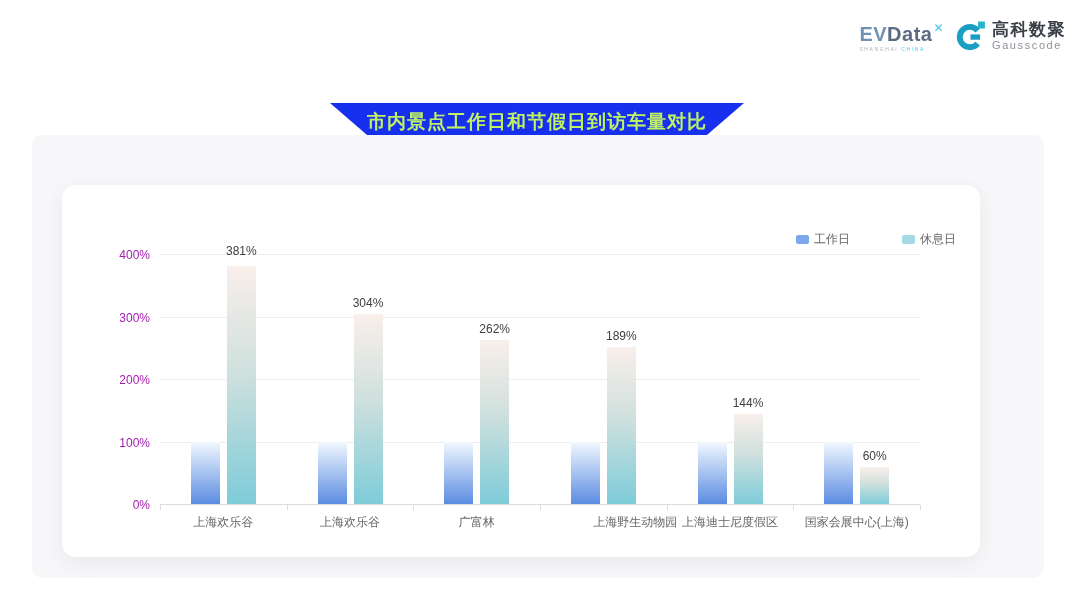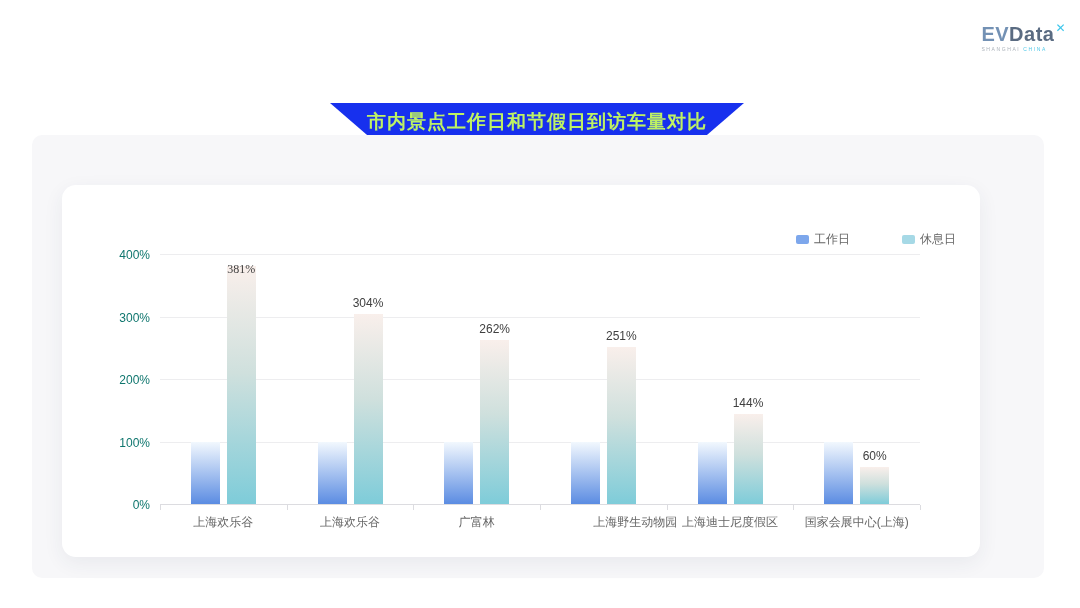--- a/index.html
+++ b/index.html
@@ -45,39 +45,50 @@
 
   
   .legend{position:absolute;top:46px;right:24px;display:flex;gap:16px;align-items:center;}
   .legend-item{display:flex;align-items:center;gap:5px;font-size:12px;color:#666;cursor:default;padding-left:36px;}
   .legend-marker{width:13px;height:9px;border-radius:2px;}
 
   
   .plot{position:absolute;left:98px;top:70px;width:760px;height:250px;}
   .gridline{position:absolute;left:0;right:0;height:1px;background:#ededef;}
   .gridline.baseline{background:#dcdce0;}
-  .ylabel{position:absolute;right:calc(100% + 10px);transform:translateY(50%);font-size:12px;color:#0f766e;line-height:1;white-space:nowrap;}
+  .ylabel{position:absolute;right:calc(100% + 10px);transform:translateY(50%);font-size:12px;color:#a21caf;line-height:1;white-space:nowrap;}
   .bar{position:absolute;bottom:1px;width:29px;}
   .value-label{position:absolute;font-size:12px;color:#404040;transform:translateX(-50%);white-space:nowrap;line-height:1;}
   .xtick{position:absolute;top:250px;width:1px;height:5px;background:#dcdce0;}
   .cat-label{position:absolute;top:259px;font-size:12px;color:#666;transform:translateX(-50%);white-space:nowrap;}
 </style>
 </head>
 <body>
 
 <div>
 
   <div class="logo-bar">
     <div class="evdata">
       <div class="ev-word">
         <span class="ev">EV</span><span class="dat">Data</span><span class="x-sup">✕</span>
       </div>
       <div class="ev-sub">
         <span>SHANGHAI</span>
         <span class="cyan">CHINA</span>
+      </div>
+    </div>
+    <div class="gauss">
+      <svg class="g-icon" width="30" height="30" viewBox="0 0 28 28">
+        <circle cx="13" cy="15" r="9.5" fill="none" stroke="#1a9fc2" stroke-width="5.5" stroke-dasharray="46 13.7" stroke-dashoffset="53"></circle>
+        <rect x="13.5" y="12.5" width="9" height="5" fill="#1a9fc2"></rect>
+        <rect x="20.5" y="0.5" width="6.5" height="6.5" fill="#2bb3cc"></rect>
+      </svg>
+      <div class="gauss-text">
+        <div class="gauss-cn">高科数聚</div>
+        <div class="gauss-en">Gausscode</div>
       </div>
     </div>
   </div>
 
   <div class="banner" style="background: rgb(23, 48, 238);">
     <span class="banner-title">市内景点工作日和节假日到访车量对比</span>
   </div>
 
   <div class="content-panel">
     <div class="chart-card">
@@ -104,33 +115,33 @@
           <div class="ylabel" style="bottom: 250px;">400%</div>
           <div class="xtick" style="left: 0px;"></div>
           <div class="xtick" style="left: 126.667px;"></div>
           <div class="xtick" style="left: 253.333px;"></div>
           <div class="xtick" style="left: 380px;"></div>
           <div class="xtick" style="left: 506.667px;"></div>
           <div class="xtick" style="left: 633.333px;"></div>
           <div class="xtick" style="left: 760px;"></div>
           <div class="bar" style="left: 30.8333px; height: 62.5px; background: linear-gradient(rgb(242, 248, 254) 0%, rgb(91, 140, 226) 100%);"></div>
           <div class="bar" style="left: 66.8333px; height: 238.125px; background: linear-gradient(rgb(249, 239, 235) 0%, rgb(207, 224, 221) 45%, rgb(126, 204, 217) 100%);"></div>
-          <div class="value-label" style="left: 81.3333px; bottom: 230px; font-family: Liberation Serif, serif;">381%</div>
+          <div class="value-label" style="left: 81.3333px; bottom: 248px;">381%</div>
           <div class="cat-label" style="left: 63.3333px;">上海欢乐谷</div>
           <div class="bar" style="left: 157.5px; height: 62.5px; background: linear-gradient(rgb(242, 248, 254) 0%, rgb(91, 140, 226) 100%);"></div>
           <div class="bar" style="left: 193.5px; height: 190px; background: linear-gradient(rgb(249, 239, 235) 0%, rgb(207, 224, 221) 45%, rgb(126, 204, 217) 100%);"></div>
           <div class="value-label" style="left: 208px; bottom: 196px;">304%</div>
           <div class="cat-label" style="left: 190px;">上海欢乐谷</div>
           <div class="bar" style="left: 284.167px; height: 62.5px; background: linear-gradient(rgb(242, 248, 254) 0%, rgb(91, 140, 226) 100%);"></div>
           <div class="bar" style="left: 320.167px; height: 163.75px; background: linear-gradient(rgb(249, 239, 235) 0%, rgb(207, 224, 221) 45%, rgb(126, 204, 217) 100%);"></div>
           <div class="value-label" style="left: 334.667px; bottom: 169.75px;">262%</div>
           <div class="cat-label" style="left: 316.667px;">广富林</div>
           <div class="bar" style="left: 410.833px; height: 62.5px; background: linear-gradient(rgb(242, 248, 254) 0%, rgb(91, 140, 226) 100%);"></div>
           <div class="bar" style="left: 446.833px; height: 156.875px; background: linear-gradient(rgb(249, 239, 235) 0%, rgb(207, 224, 221) 45%, rgb(126, 204, 217) 100%);"></div>
-          <div class="value-label" style="left: 461.333px; bottom: 162.875px;">251%</div>
+          <div class="value-label" style="left: 461.333px; bottom: 162.875px;">189%</div>
           <div class="cat-label" style="left: 443.333px; margin-left: 32px;">上海野生动物园</div>
           <div class="bar" style="left: 537.5px; height: 62.5px; background: linear-gradient(rgb(242, 248, 254) 0%, rgb(91, 140, 226) 100%);"></div>
           <div class="bar" style="left: 573.5px; height: 90px; background: linear-gradient(rgb(249, 239, 235) 0%, rgb(207, 224, 221) 45%, rgb(126, 204, 217) 100%);"></div>
           <div class="value-label" style="left: 588px; bottom: 96px;">144%</div>
           <div class="cat-label" style="left: 570px;">上海迪士尼度假区</div>
           <div class="bar" style="left: 664.167px; height: 62.5px; background: linear-gradient(rgb(242, 248, 254) 0%, rgb(91, 140, 226) 100%);"></div>
           <div class="bar" style="left: 700.167px; height: 37.5px; background: linear-gradient(rgb(249, 239, 235) 0%, rgb(207, 224, 221) 45%, rgb(126, 204, 217) 100%);"></div>
           <div class="value-label" style="left: 714.667px; bottom: 43.5px;">60%</div>
           <div class="cat-label" style="left: 696.667px;">国家会展中心(上海)</div>
         </div>

